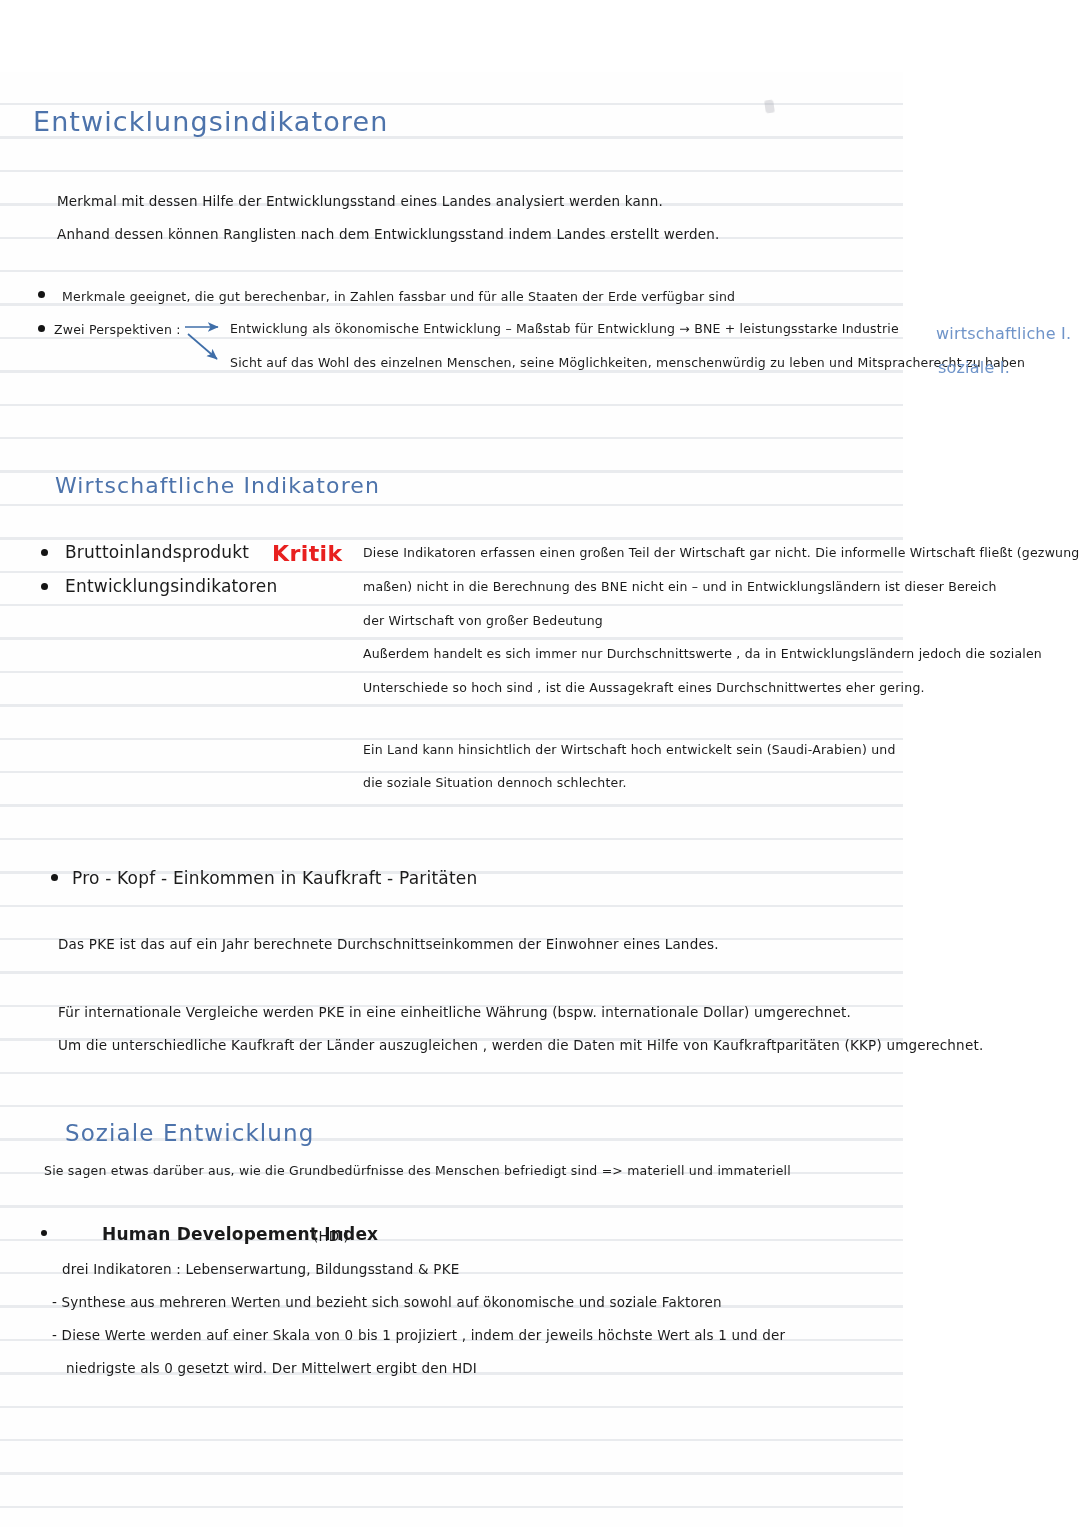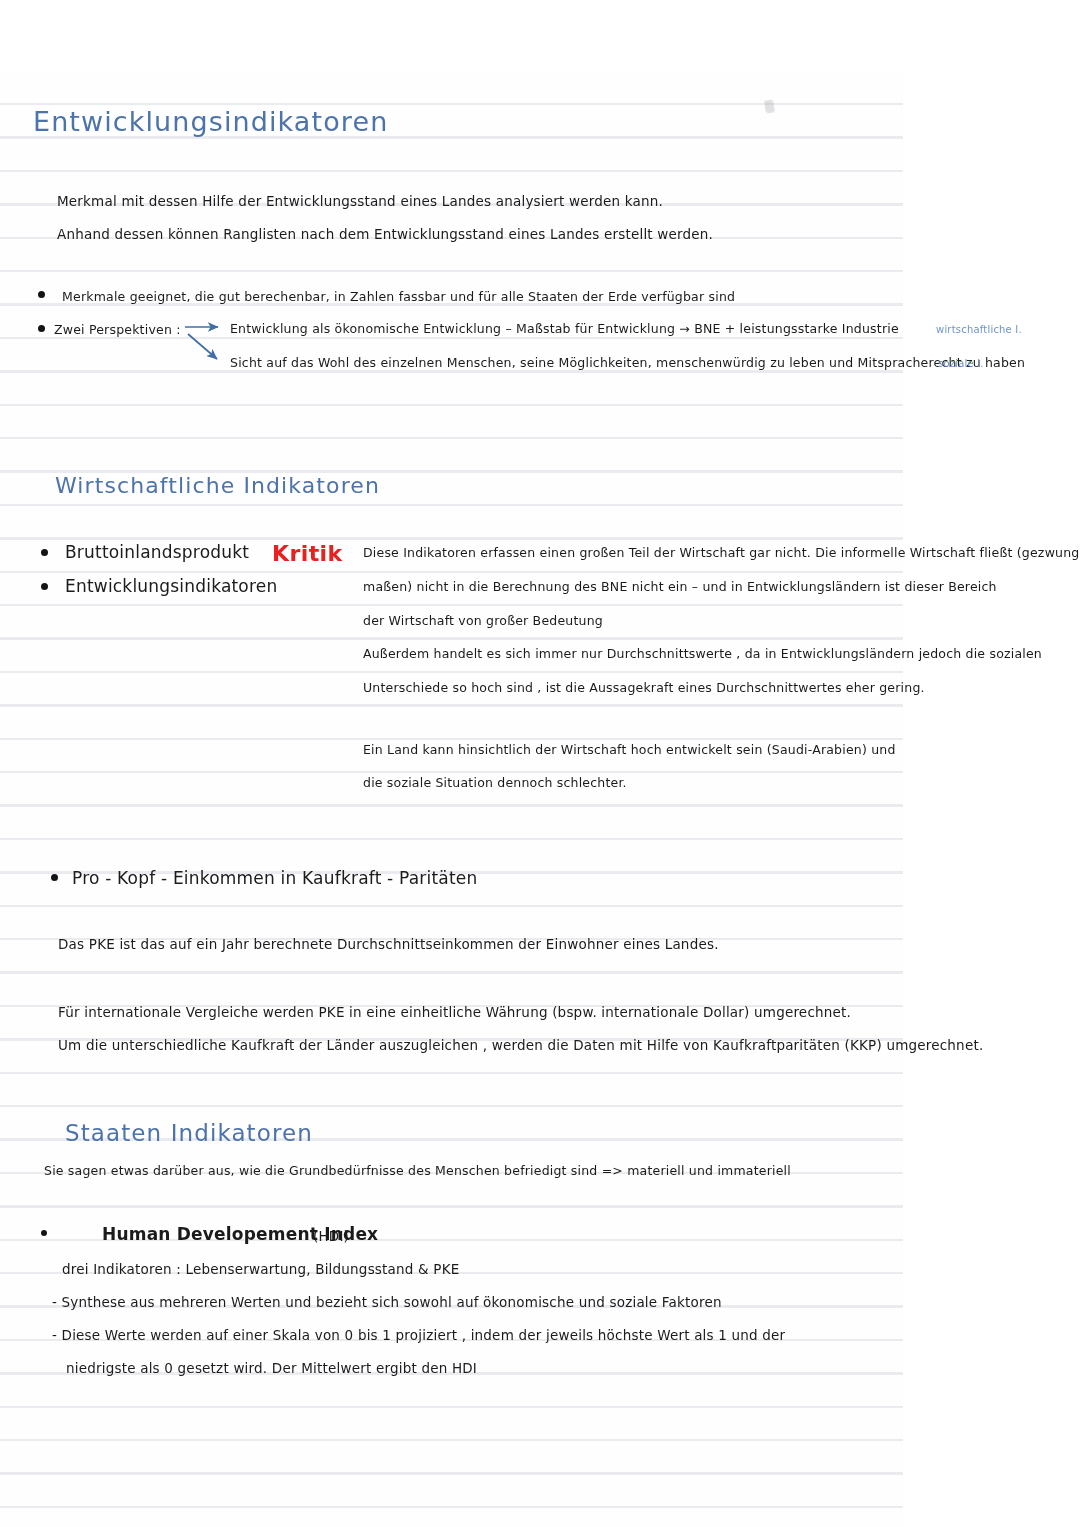--- a/index.html
+++ b/index.html
@@ -62,21 +62,21 @@
     white-space: nowrap;
   }
 
   .body-sm   { font-size: 12.5px; }
   .body-md   { font-size: 13.5px; }
   .body-lg   { font-size: 15.5px; }
   .body-xl   { font-size: 17px; }
 
   .blue-note {
     color: #6f94c9;
-    font-size: 10px;
+    font-size: 16px;
     letter-spacing: .2px;
     white-space: nowrap;
   }
 
   .kritik {
     color: #e8201f;
     font-size: 22px;
     font-weight: bold;
     letter-spacing: .4px;
   }
@@ -107,21 +107,21 @@
 
 <div id="page">
 
   <div id="rules"></div>
 
   <div class="smudge layer" style="left:765px; top:100px;"></div>
 
   <div class="layer heading" style="left:33px; top:106px; font-size:27px;">Entwicklungsindikatoren</div>
 
   <div class="layer hw body-md" style="left:57px; top:193px;">Merkmal mit dessen Hilfe der Entwicklungsstand eines Landes analysiert werden kann.</div>
-  <div class="layer hw body-md" style="left:57px; top:226px;">Anhand dessen können Ranglisten nach dem Entwicklungsstand eines Landes erstellt werden.</div>
+  <div class="layer hw body-md" style="left:57px; top:226px;">Anhand dessen können Ranglisten nach dem Entwicklungsstand indem Landes erstellt werden.</div>
 
   <div class="bullet layer" style="left:38px; top:291px;"></div>
   <div class="layer hw body-sm" style="left:62px; top:289px;">Merkmale geeignet, die gut berechenbar, in Zahlen fassbar und für alle Staaten der Erde verfügbar sind</div>
 
   <div class="bullet layer" style="left:38px; top:325px;"></div>
   <div class="layer hw body-sm" style="left:54px; top:322px;">Zwei Perspektiven :</div>
 
   <svg class="arrows" style="left:0; top:0; width:1080px; height:400px;">
     <defs>
       <marker id="ah" markerWidth="7" markerHeight="7" refX="6" refY="3.2" orient="auto" markerUnits="strokeWidth">
@@ -157,21 +157,21 @@
   <div class="layer hw body-sm" style="left:363px; top:742px;">Ein Land kann hinsichtlich der Wirtschaft hoch entwickelt sein (Saudi-Arabien) und</div>
   <div class="layer hw body-sm" style="left:363px; top:775px;">die soziale Situation dennoch schlechter.</div>
 
   <div class="bullet layer" style="left:51px; top:874px;"></div>
   <div class="layer hw body-xl" style="left:72px; top:868px;">Pro - Kopf - Einkommen   in Kaufkraft - Paritäten</div>
 
   <div class="layer hw body-md" style="left:58px; top:936px;text-align:right;">Das PKE ist das auf ein Jahr berechnete Durchschnittseinkommen der Einwohner eines Landes.</div>
   <div class="layer hw body-md" style="left:58px; top:1004px;">Für internationale Vergleiche werden PKE in eine einheitliche Währung (bspw. internationale Dollar) umgerechnet.</div>
   <div class="layer hw body-md" style="left:58px; top:1037px;">Um die unterschiedliche Kaufkraft der Länder auszugleichen , werden die Daten mit Hilfe von Kaufkraftparitäten (KKP) umgerechnet.</div>
 
-  <div class="layer heading" style="left:65px; top:1120px; font-size:23px;">Staaten Indikatoren</div>
+  <div class="layer heading" style="left:65px; top:1120px; font-size:23px;">Soziale Entwicklung</div>
 
   <div class="layer hw body-sm" style="left:44px; top:1163px;">Sie sagen etwas darüber aus, wie die Grundbedürfnisse des Menschen befriedigt sind  =&gt; materiell und immateriell</div>
 
   <div class="bullet sm layer" style="left:41px; top:1230px;"></div>
   <div class="layer hw body-lg bold-item" style="left:54px; top:1224px; font-size:17px;margin-left:48px;">Human Developement Index</div>
   <div class="layer hw body-md" style="left:313px; top:1228px;">(HDI)</div>
 
   <div class="layer hw body-md" style="left:62px; top:1261px;">drei Indikatoren : Lebenserwartung, Bildungsstand &amp; PKE</div>
 
   <div class="layer hw body-md" style="left:52px; top:1294px;">- Synthese aus mehreren Werten und bezieht sich sowohl auf ökonomische und soziale Faktoren</div>

